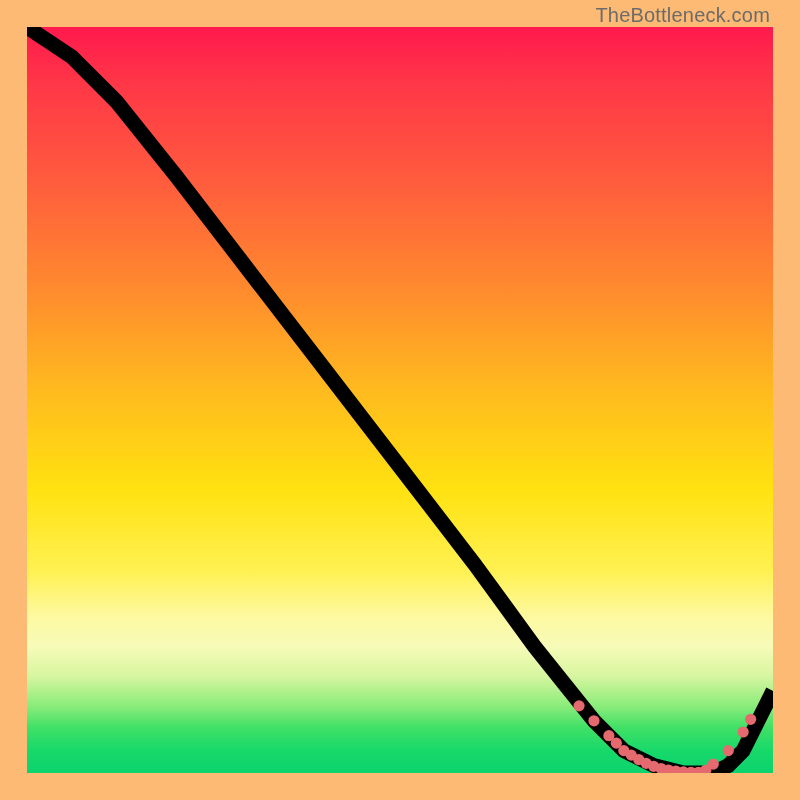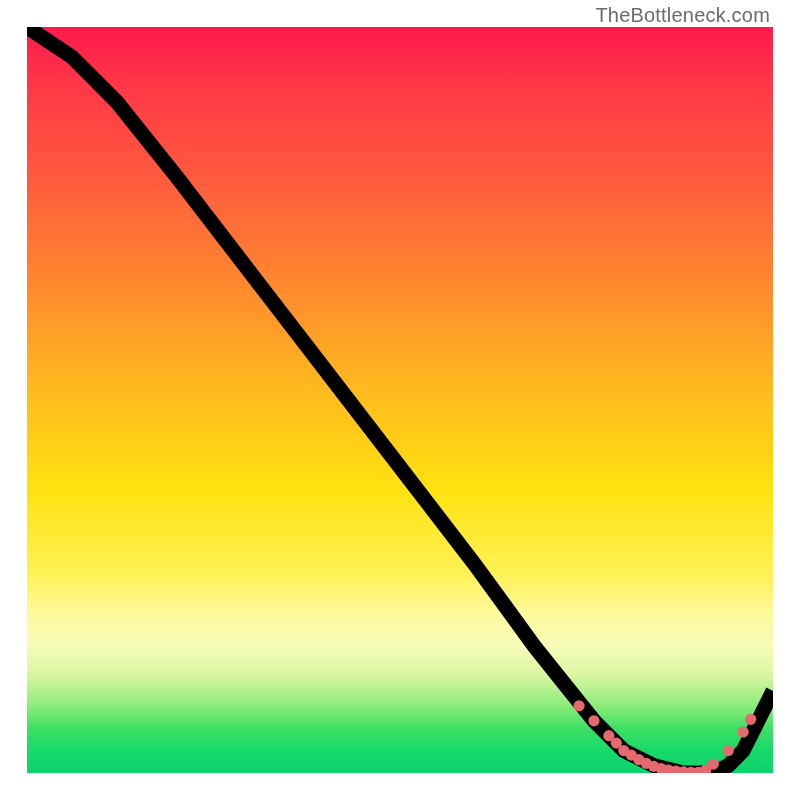--- a/index.html
+++ b/index.html
@@ -8,21 +8,21 @@
     width: 800px;
     height: 800px;
     background: #000;
     overflow: hidden;
     font-family: Arial, Helvetica, sans-serif;
   }
   .frame {
     position: relative;
     width: 800px;
     height: 800px;
-    background: #ffffff;
+    background: #fdba74;
   }
   .plot {
     position: absolute;
     left: 27px;
     top: 27px;
     width: 746px;
     height: 746px;
     
     background: linear-gradient(to bottom,
       #ff1a4d 0%,

